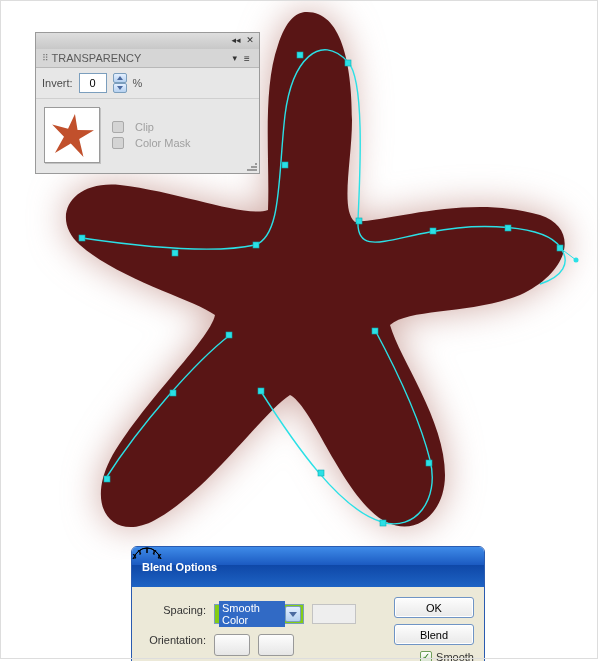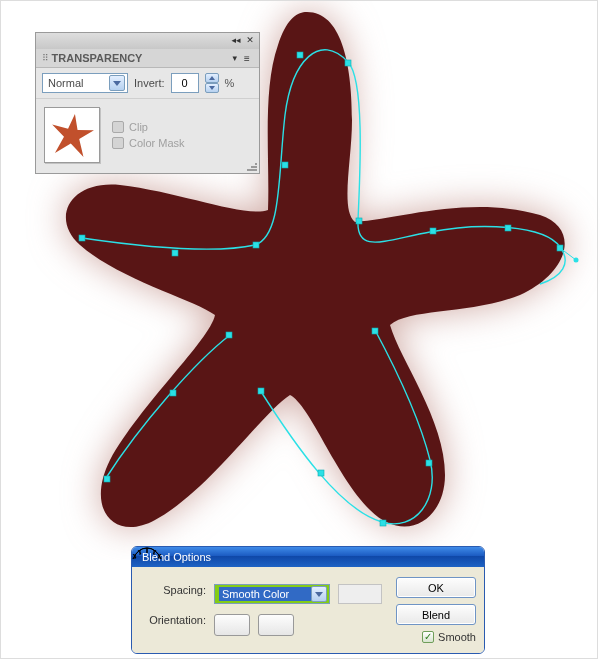--- a/index.html
+++ b/index.html
@@ -40,21 +40,21 @@
     text-align:center; line-height:10px;
     color:#333; font-size:9px;
   }
   .tp-tab {
     background:#d6d6d6;
     border-bottom:1px solid #b8b8b8;
     padding:3px 6px;
     display:flex; align-items:center; gap:4px;
   }
   .tp-tab .grip { color:#777; letter-spacing:-1px; font-size:9px; }
-  .tp-tab .title { font-weight:bold; color:#5a5a5a; white-space:nowrap; }
+  .tp-tab .title { font-weight:normal; color:#5a5a5a; white-space:nowrap; }
   .tp-tab .chev { margin-left:auto; color:#333; font-size:9px; }
   .tp-tab .menu { width:12px;text-align:center;color:#333;font-size:10px;}
   .tp-row1 {
     display:flex; align-items:center; gap:6px;
     padding:5px 6px;
     border-bottom:1px solid #cfcfcf;
     background:#e7e7e7;
   }
   .combo {
     height:20px; background:#fff; border:1px solid #7b9ebd;
@@ -91,21 +91,21 @@
     display:flex; align-items:center; gap:12px;
     padding:8px 8px 10px 8px;
   }
   .thumb-box {
     width:56px;height:56px;background:#fff;border:1px solid #9a9a9a;
     position:relative;
     box-shadow:1px 1px 0 #c2c2c2;
   }
   .thumb-box svg { position:absolute; inset:3px; }
   .tp-checks { display:flex; flex-direction:column; gap:4px; color:#a0a0a0; }
-  .chk { display:flex; align-items:flex-end; gap:5px; }
+  .chk { display:flex; align-items:flex-end; gap:11px; }
   .chk .box {
     width:12px;height:12px;background:#d4d4d4;border:1px solid #a9a9a9;border-radius:2px;
   }
   .panel-resize {
     position:absolute; right:2px; bottom:2px;
     display:flex; flex-direction:column; gap:1px; align-items:flex-end;
   }
   .panel-resize i { display:block; width:2px;height:2px;background:#9a9a9a;}
   .panel-resize .r1{width:2px}.panel-resize .r2{width:6px}.panel-resize .r3{width:10px}
 
@@ -114,39 +114,39 @@
     position:absolute;
     left:131px; top:546px;
     width:354px;
     border:1px solid #2a5bb0;
     border-radius:6px;
     overflow:hidden;
     box-shadow:0 0 0 0;
     font-size:11px;
   }
   .bd-title {
-    height:20px;
+    height:40px;
     background:linear-gradient(#3f8be8,#1b5ac1 45%,#0f48a8 46%,#1e63c4);
-    color:#fff; font-weight:normal;
+    color:#fff; font-weight:bold;
     display:flex; align-items:center; padding-left:10px;
   }
   .bd-body {
     background:#ece9d8;
     padding:10px 10px 10px 10px;
     display:grid;
     grid-template-columns: 1fr 80px;
     column-gap:14px;
     row-gap:8px;
     align-items:center;
   }
   .bd-left { display:flex; flex-direction:column; gap:10px; }
   .bd-row { display:flex; gap:8px; }
   .bd-row .lbl { width:64px; text-align:right; color:#333; }
   .sm-combo {
-    width:116px;height:20px;background:#84cc16;border:1px solid #7b9ebd;
+    width:90px;height:20px;background:#84cc16;border:1px solid #7b9ebd;
     display:flex;align-items:center;padding:0 2px 0 4px;
   }
   .sm-combo .sel { flex:1;background:#316ac5;color:#fff;padding:1px 3px; }
   .sm-combo .btn {
     width:16px;height:16px;background:linear-gradient(#e3efff,#b6d1f0);
     border:1px solid #7b9ebd;border-radius:2px;
     display:flex;align-items:center;justify-content:center;
   }
   .sm-combo .btn .arrow{width:0;height:0;border-left:4px solid transparent;border-right:4px solid transparent;border-top:5px solid #4b6aa0;}
   .ro-box {
@@ -258,26 +258,20 @@
         <span>✕</span>
       </div>
     </div>
     <div class="tp-tab">
       <span class="grip">⠿</span>
       <span class="title">TRANSPARENCY</span>
       <span class="chev">▾</span>
       <span class="menu">≡</span>
     </div>
     <div class="tp-row1">
-      <div class="combo" style="width:86px">
-        <span class="text">Normal</span>
-        <span class="btn">
-            <span class="arrow"></span>
-          </span>
-      </div>
       <span>Invert:</span>
       <div class="num-field">0</div>
       <div class="spin">
         <div class="sb">
             <span class="up"></span>
           </div>
         <div class="sb">
             <span class="dn"></span>
           </div>
       </div>

